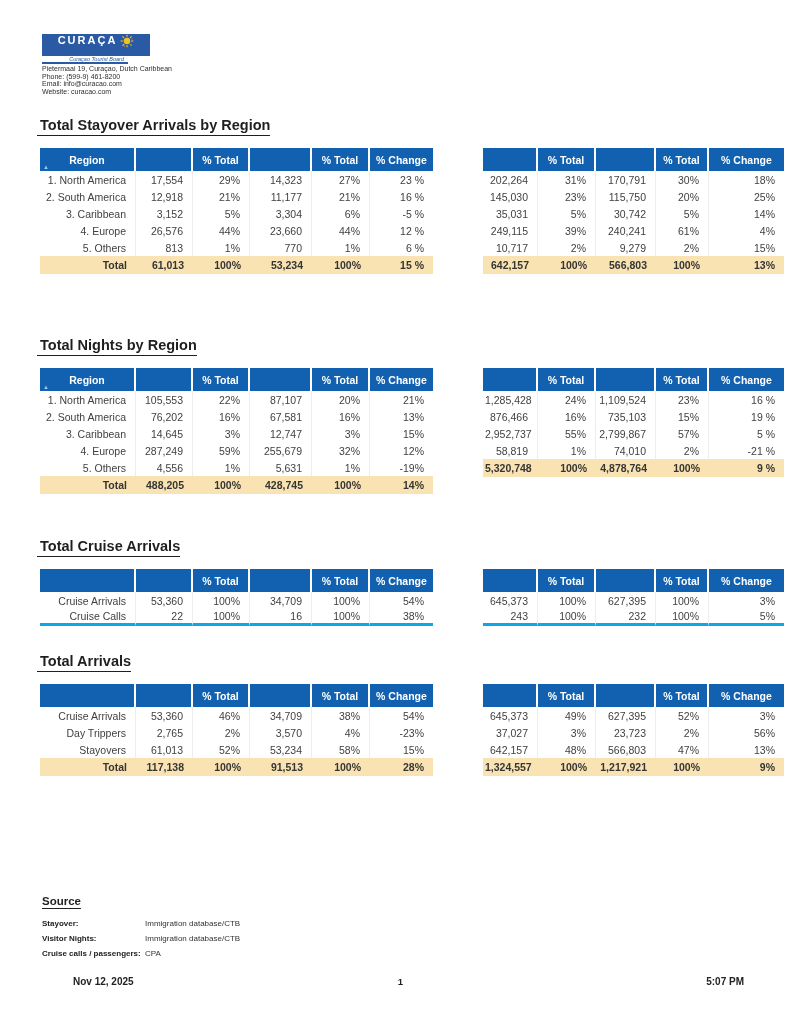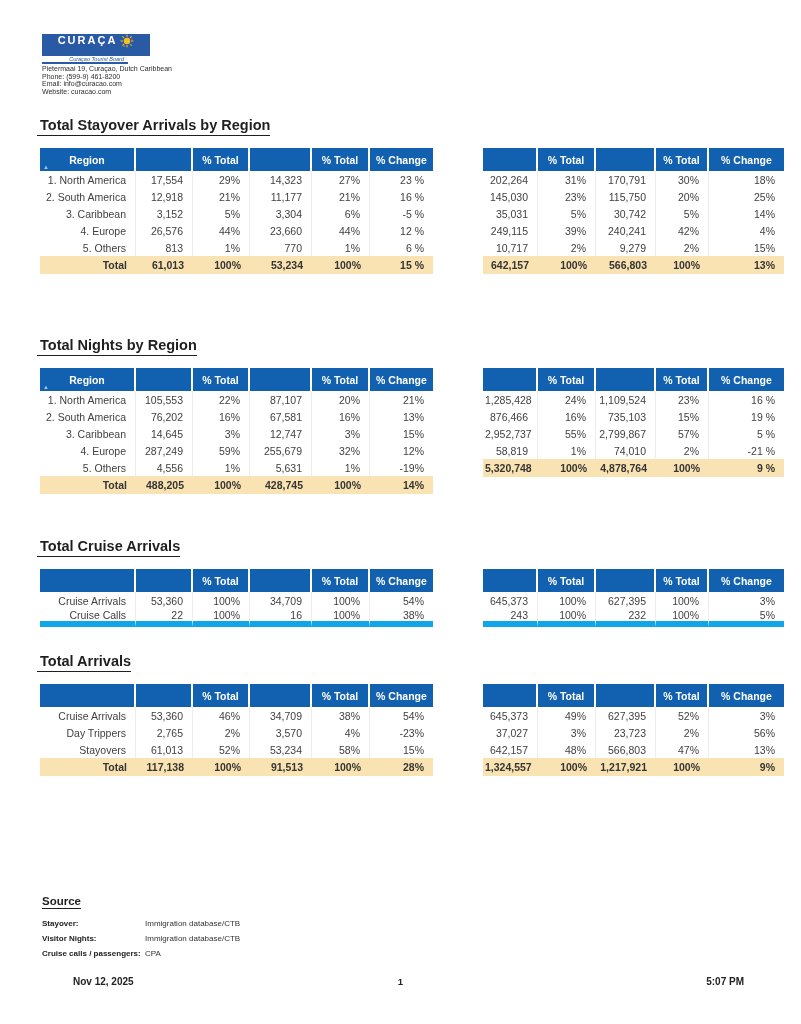--- a/index.html
+++ b/index.html
@@ -56,21 +56,21 @@
   .tbl-left th:nth-child(5){width:58px;}
   .tbl-left th:nth-child(6){width:63px;}
   .tbl-left td:first-child{text-align:right;padding-left:6px;}
   .tbl-right{width:301px;margin-left:34px;}
   .tbl-right th:nth-child(1){width:55px;}
   .tbl-right th:nth-child(2){width:58px;}
   .tbl-right th:nth-child(3){width:60px;}
   .tbl-right th:nth-child(4){width:53px;}
   .tbl-right th:nth-child(5){width:75px;}
   .tbl tr.total-row td{background:var(--total);font-weight:bold;color:#353535;height:18px;border-right:none;}
-  .tbl.bordered tbody tr:last-child td{border-bottom:6px solid #0ea5e9;}
+  .tbl.bordered tbody tr:last-child td{border-bottom:3px solid #0ea5e9;}
   
   .source-block{position:absolute;left:42px;top:891px;}
   .source-title{
     display:inline-block;font-size:11.5px;font-weight:bold;color:#1f1f1f;
     border-bottom:1.5px solid #1f1f1f;padding-bottom:1px;
   }
   .source-rows{margin-top:7px;}
   .source-row{display:flex;font-size:8px;height:15px;align-items:center;}
   .source-label{width:103px;font-weight:bold;color:#222;}
   .source-value{color:#333;}
@@ -212,21 +212,21 @@
               <td>35,031</td>
               <td>5%</td>
               <td>30,742</td>
               <td>5%</td>
               <td>14%</td>
             </tr>
             <tr>
               <td>249,115</td>
               <td>39%</td>
               <td>240,241</td>
-              <td>42%</td>
+              <td>61%</td>
               <td>4%</td>
             </tr>
             <tr>
               <td>10,717</td>
               <td>2%</td>
               <td>9,279</td>
               <td>2%</td>
               <td>15%</td>
             </tr>
             <tr class="total-row">

